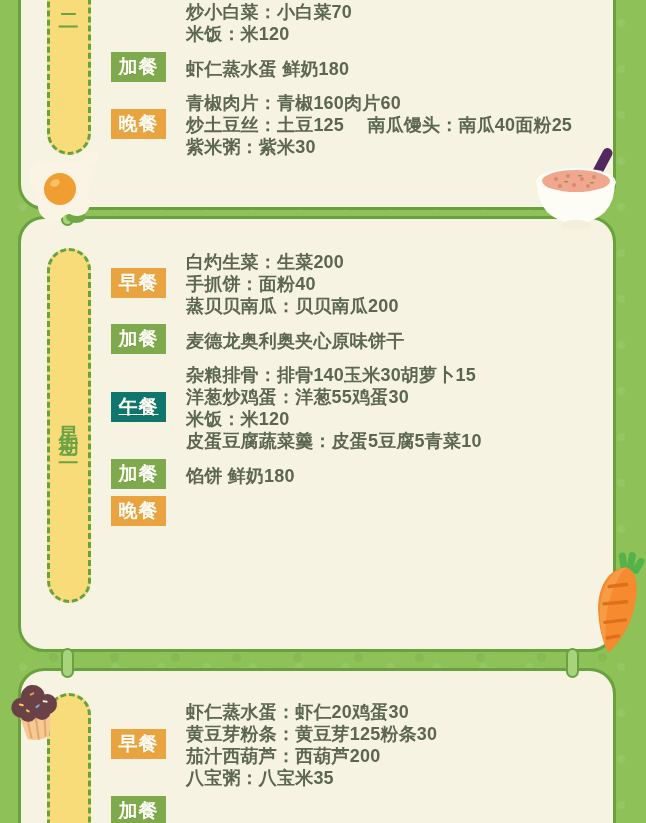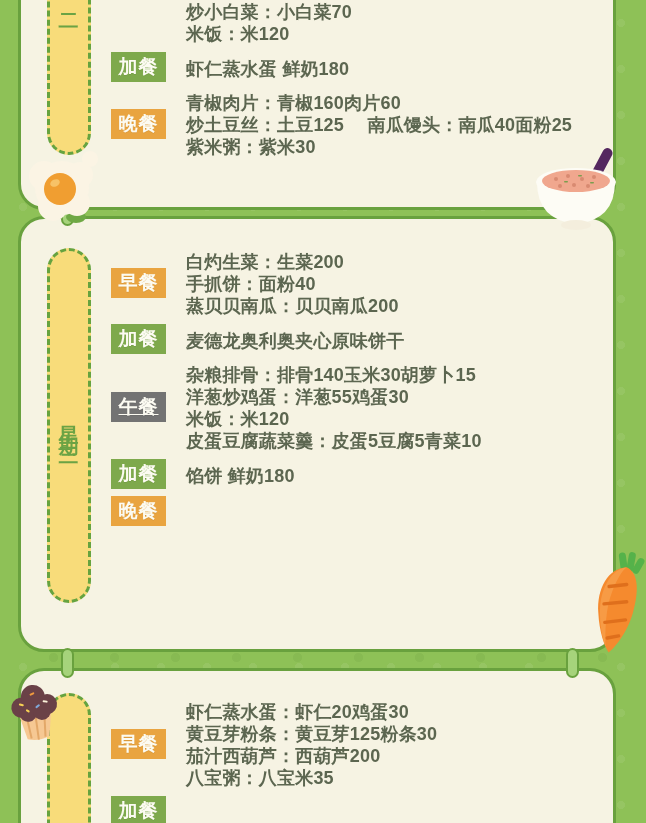--- a/index.html
+++ b/index.html
@@ -112,21 +112,21 @@
         <div class="section">
           <div class="badge-cell">
             <div class="badge" style="background: rgb(126, 169, 76);">加餐</div>
           </div>
           <div class="lines">
             <div class="line">麦德龙奥利奥夹心原味饼干</div>
           </div>
         </div>
         <div class="section">
           <div class="badge-cell">
-            <div class="badge" style="background: #737373; text-decoration: underline;">午餐</div>
+            <div class="badge" style="background: #0f766e; text-decoration: underline;">午餐</div>
           </div>
           <div class="lines">
             <div class="line">杂粮排骨：排骨140玉米30胡萝卜15</div>
             <div class="line">洋葱炒鸡蛋：洋葱55鸡蛋30</div>
             <div class="line">米饭：米120</div>
             <div class="line">皮蛋豆腐蔬菜羹：皮蛋5豆腐5青菜10</div>
           </div>
         </div>
         <div class="section">
           <div class="badge-cell">

